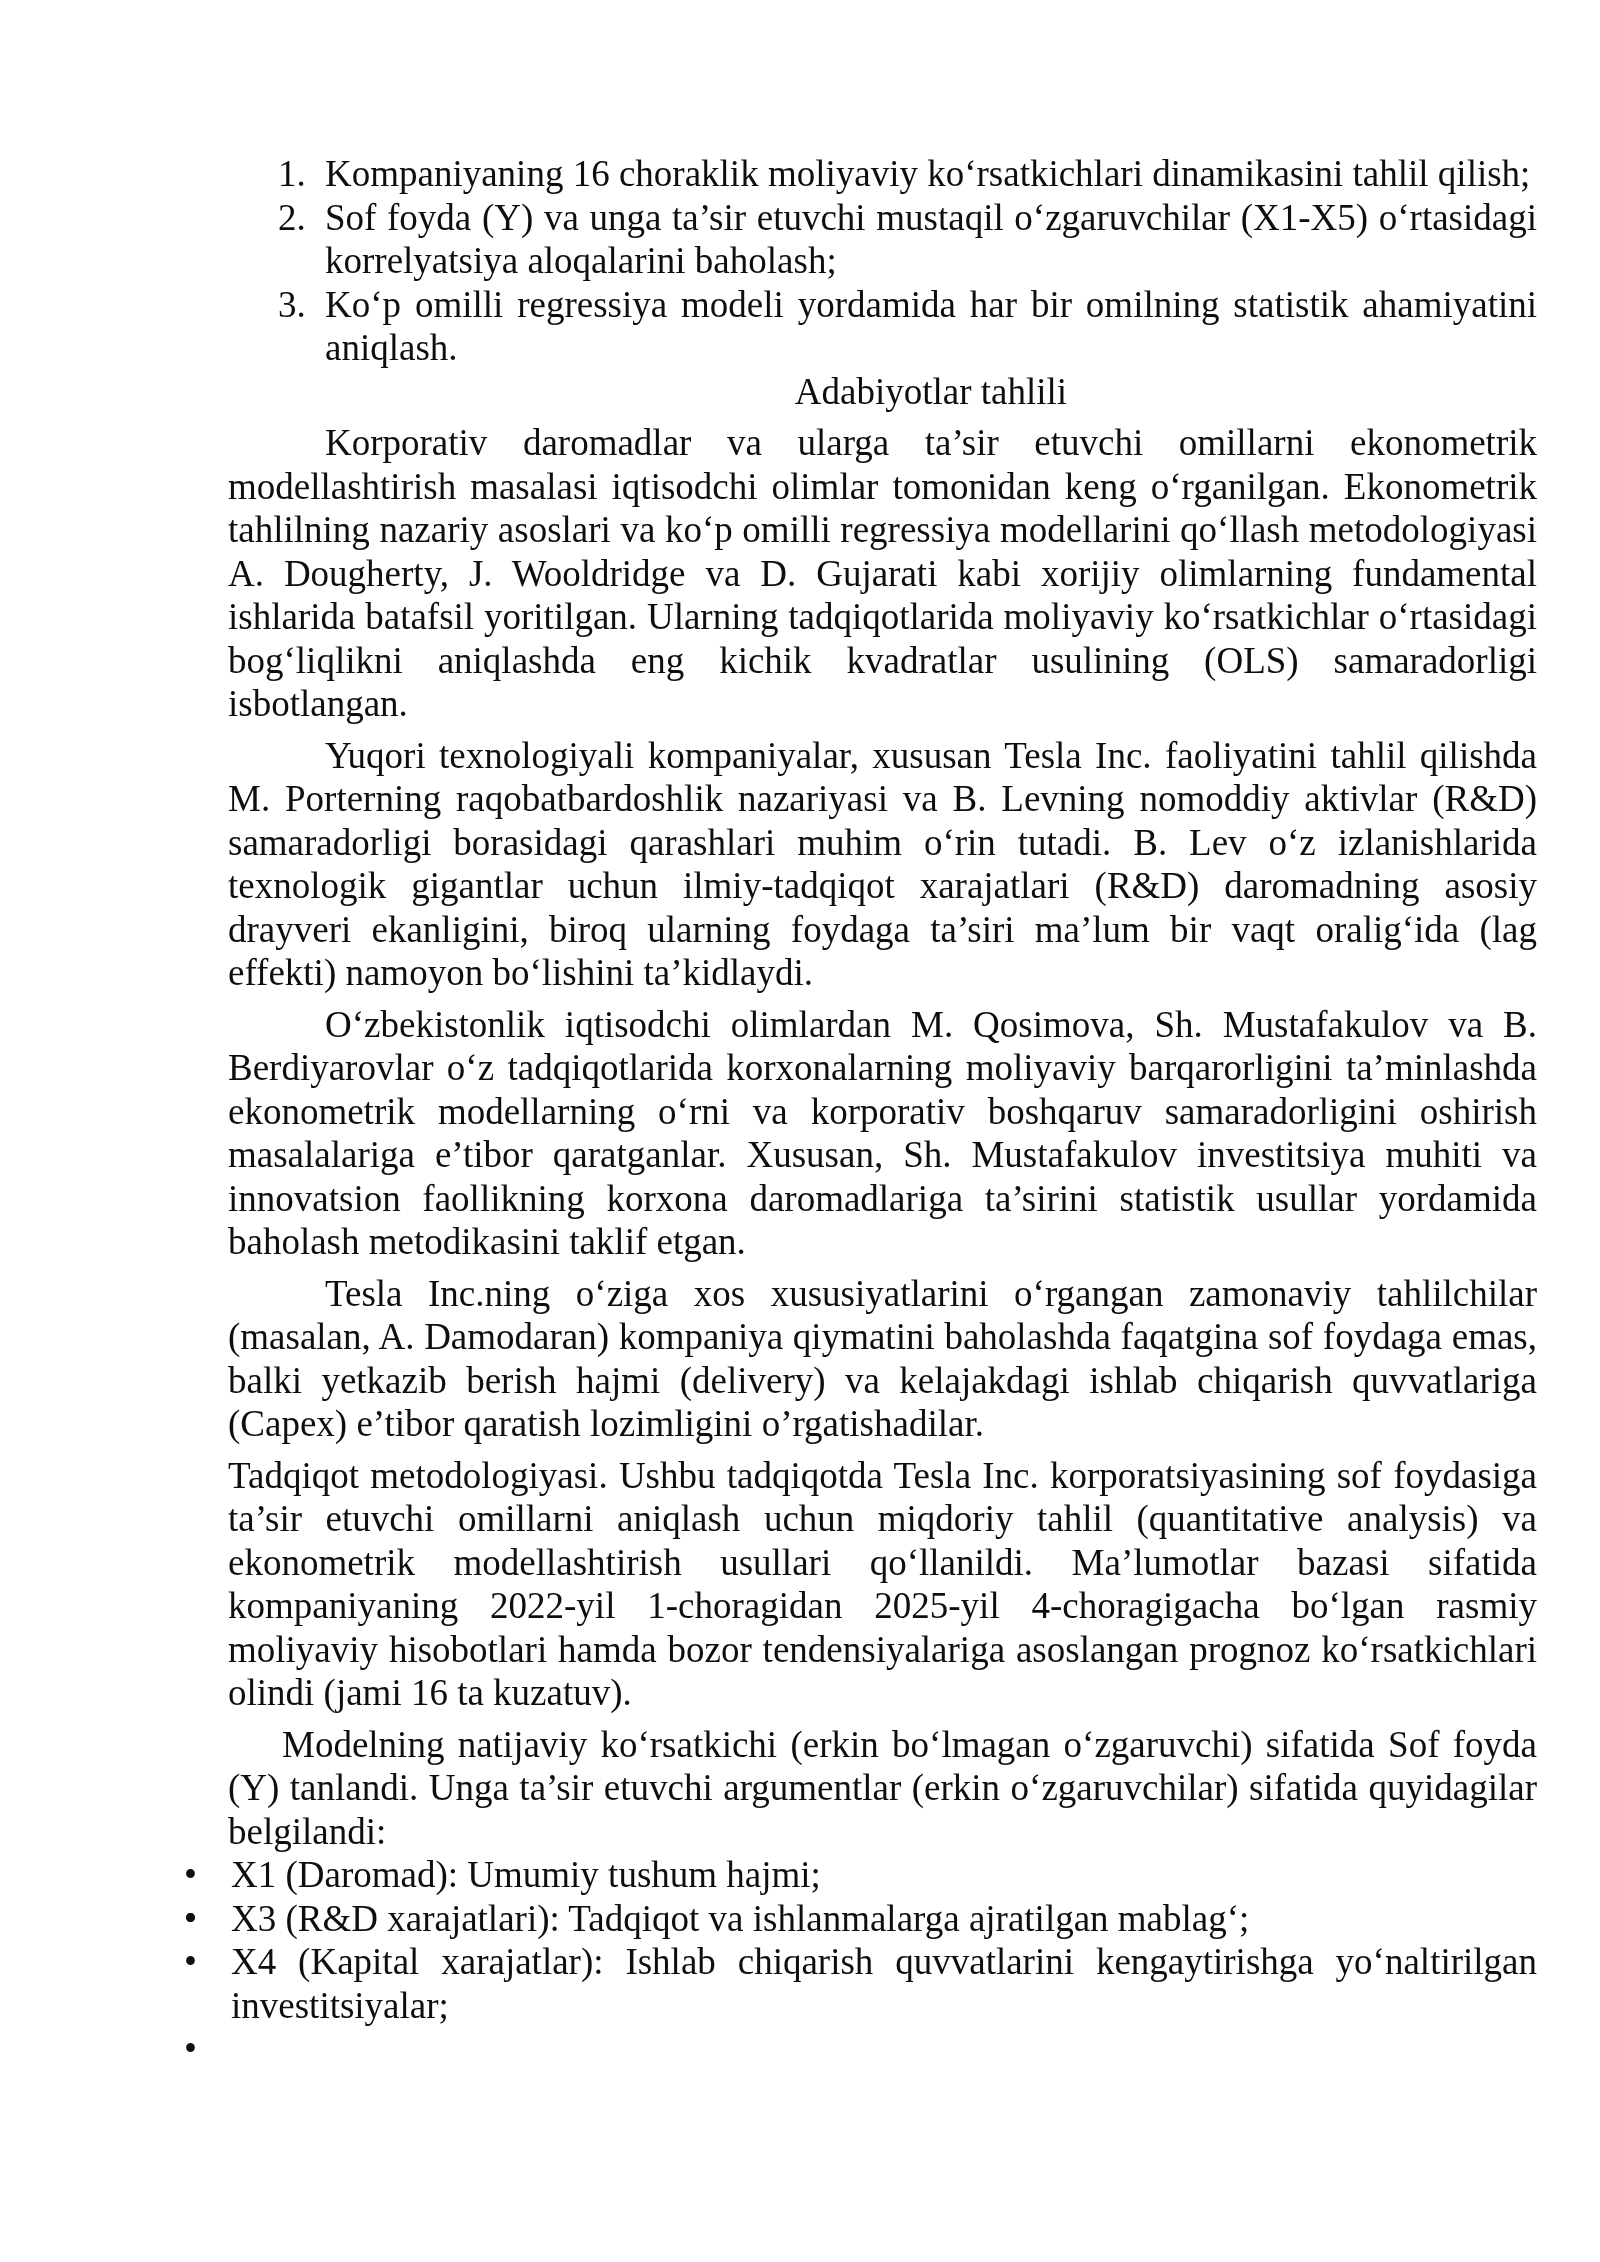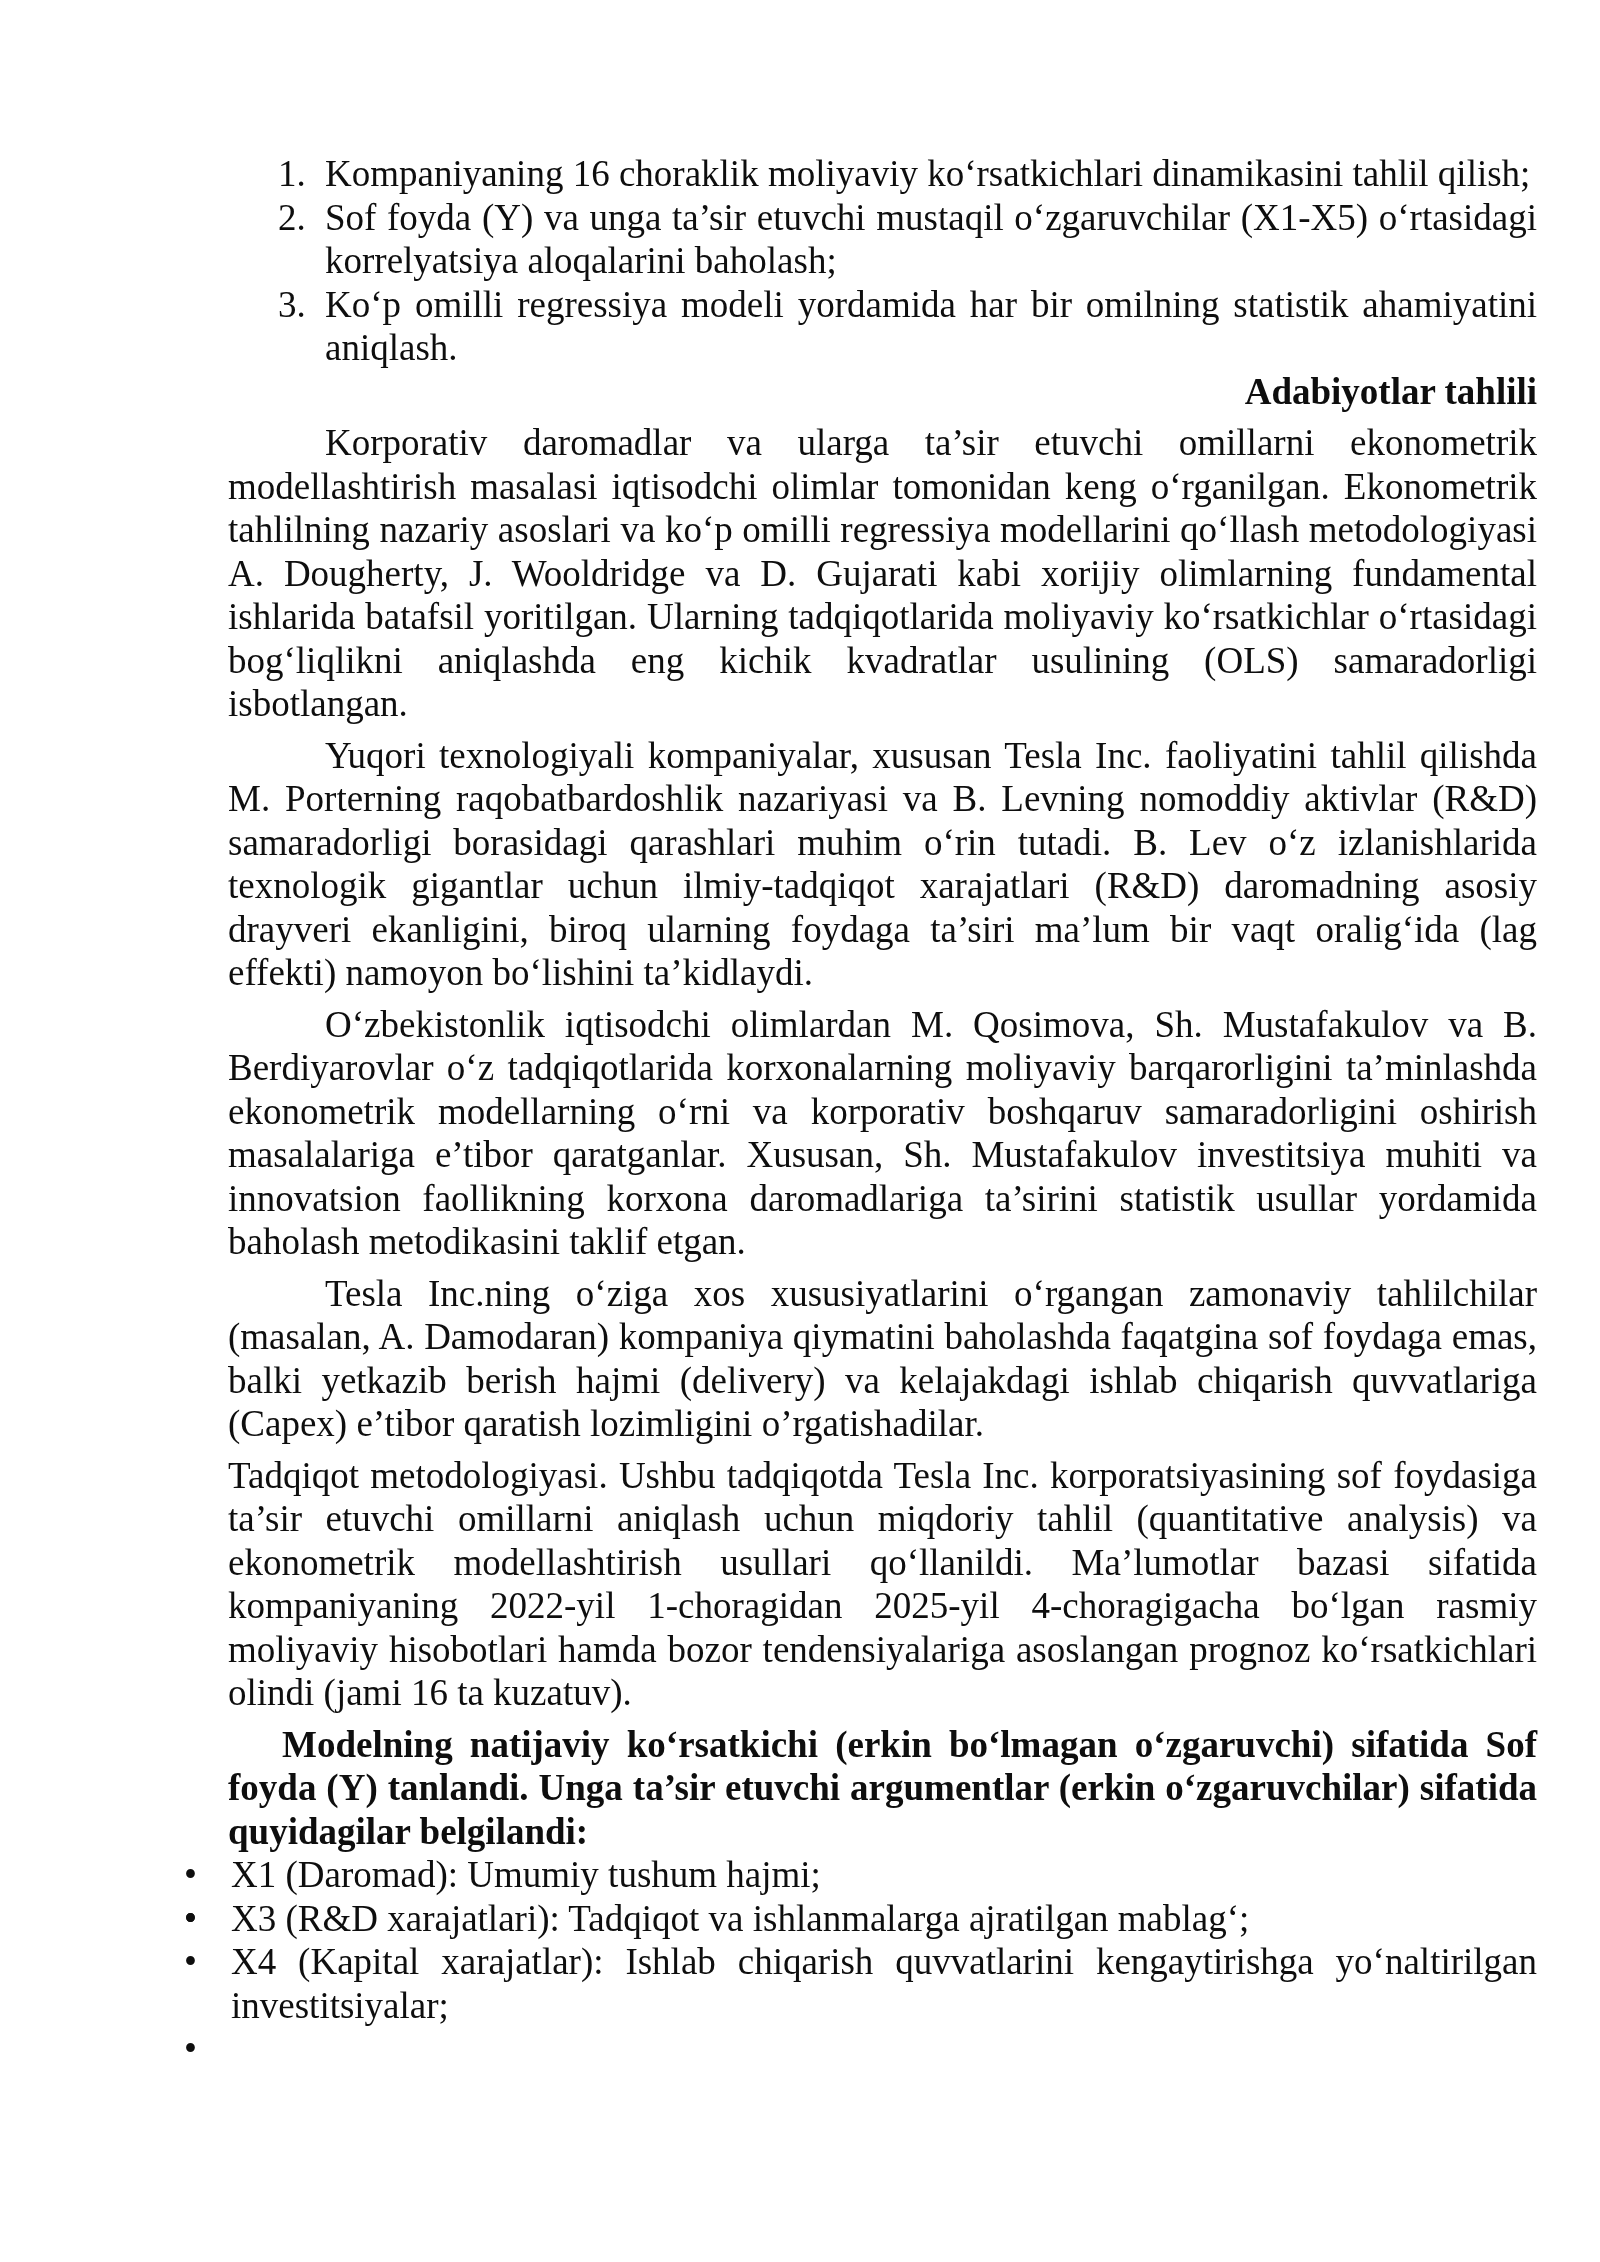--- a/index.html
+++ b/index.html
@@ -28,37 +28,36 @@
   .oli {
     position: relative;
     padding-left: 97px;
   }
   .oli .num {
     position: absolute;
     left: 50px;
     top: 0;
   }
   .heading {
-    font-weight: bold;
+    font-weight: normal;
     margin-left: 97px;
-    text-align: right;
+    text-align: center;
   }
   .para {
     text-indent: 97px;
     margin-top: 8px;
   }
   .para-method {
     text-indent: 0;
   }
   .para-method .runin {
     font-weight: normal;
   }
   .para-model {
     text-indent: 54px;
-    font-weight: bold;
   }
   
   .bli {
     position: relative;
     padding-left: 3px;
   }
   .bli .bullet {
     position: absolute;
     left: -44px;
     top: 0;

